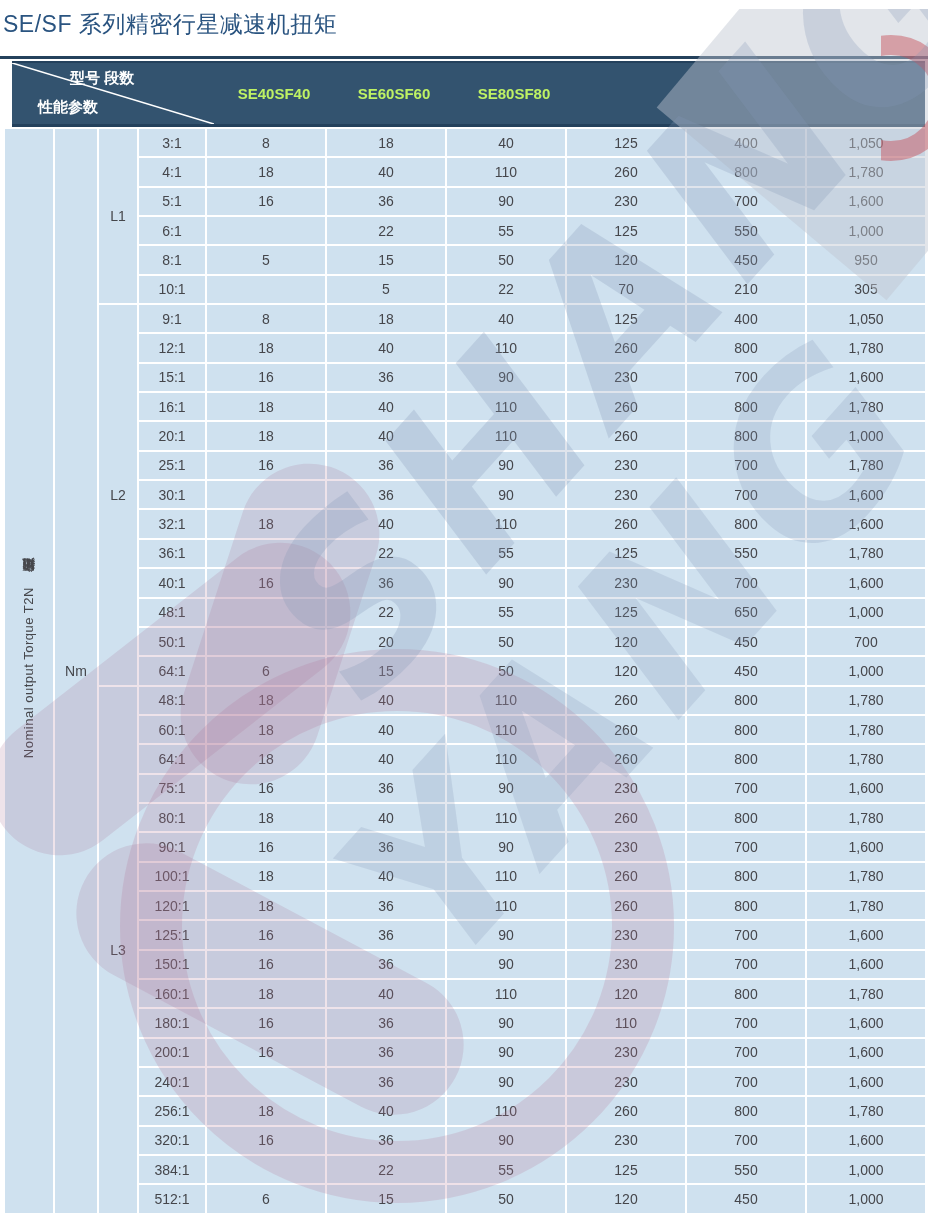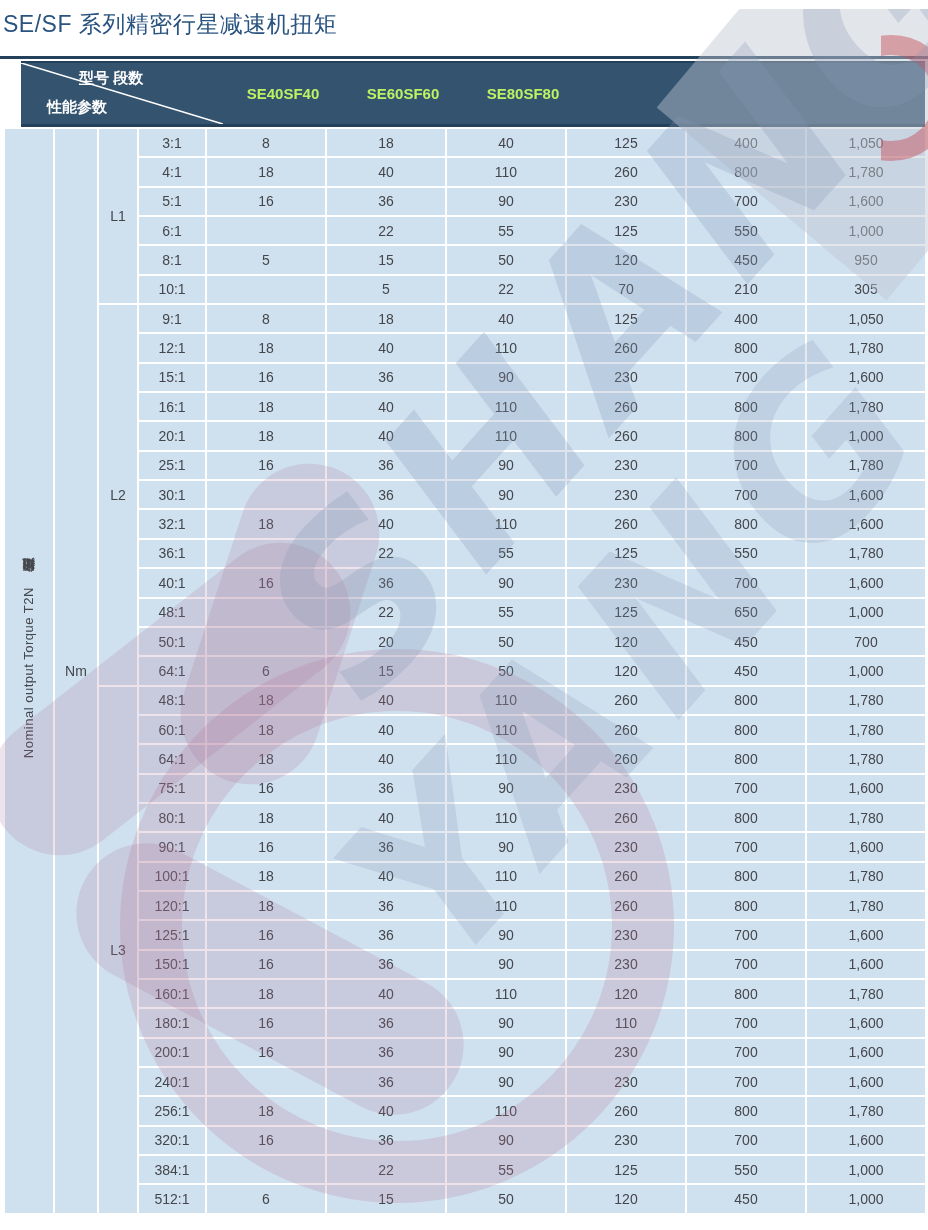--- a/index.html
+++ b/index.html
@@ -16,21 +16,21 @@
     background:#fff;
     font-family:"Liberation Sans","DejaVu Sans",sans-serif;
   }
   .page{position:relative;width:928px;height:1230px;}
   .title{
     margin:9px 0 0 3px;font-size:23px;font-weight:normal;
     color:var(--title-color);letter-spacing:.5px;
   }
   .top-rule{margin-top:16px;height:3px;background:var(--header-edge);}
   .thead{
-    margin:2px 3px 0 21px;height:66px;background:var(--header-bg);
+    margin:2px 3px 0 12px;height:66px;background:var(--header-bg);
     display:flex;box-sizing:border-box;
     border-top:2px solid var(--header-edge);
     border-bottom:3px solid var(--header-edge);
   }
   .corner{width:202px;position:relative;flex:0 0 202px;}
   .corner svg{position:absolute;left:0;top:0;width:100%;height:100%;}
   .corner-top{
     position:absolute;top:6px;left:58px;
     color:#fff;font-weight:bold;font-size:15px;white-space:nowrap;
   }

